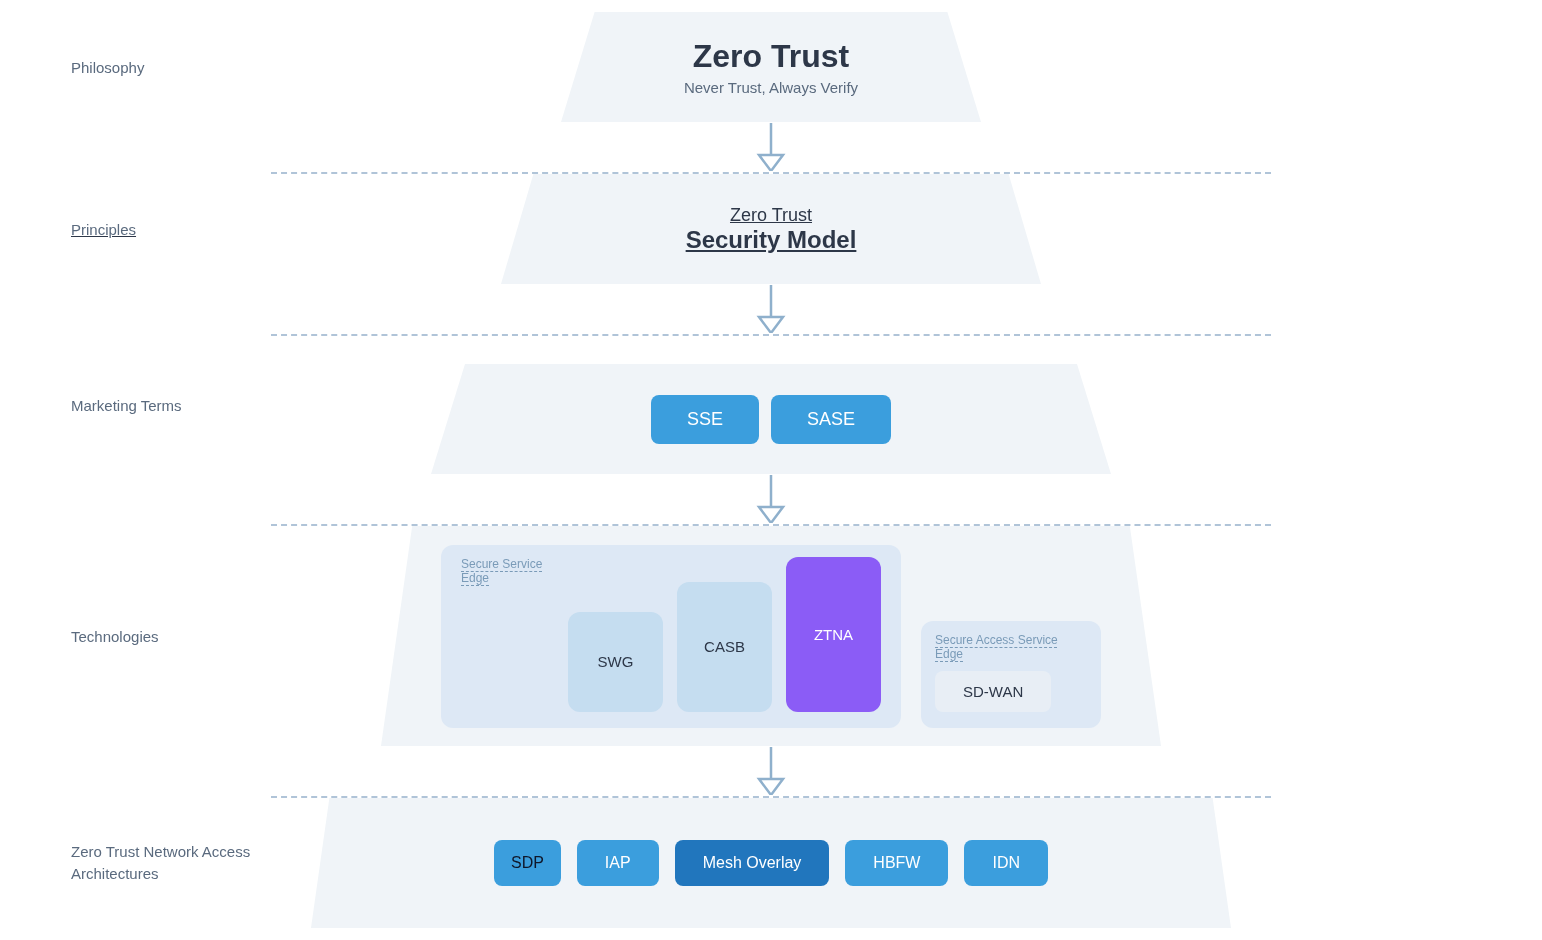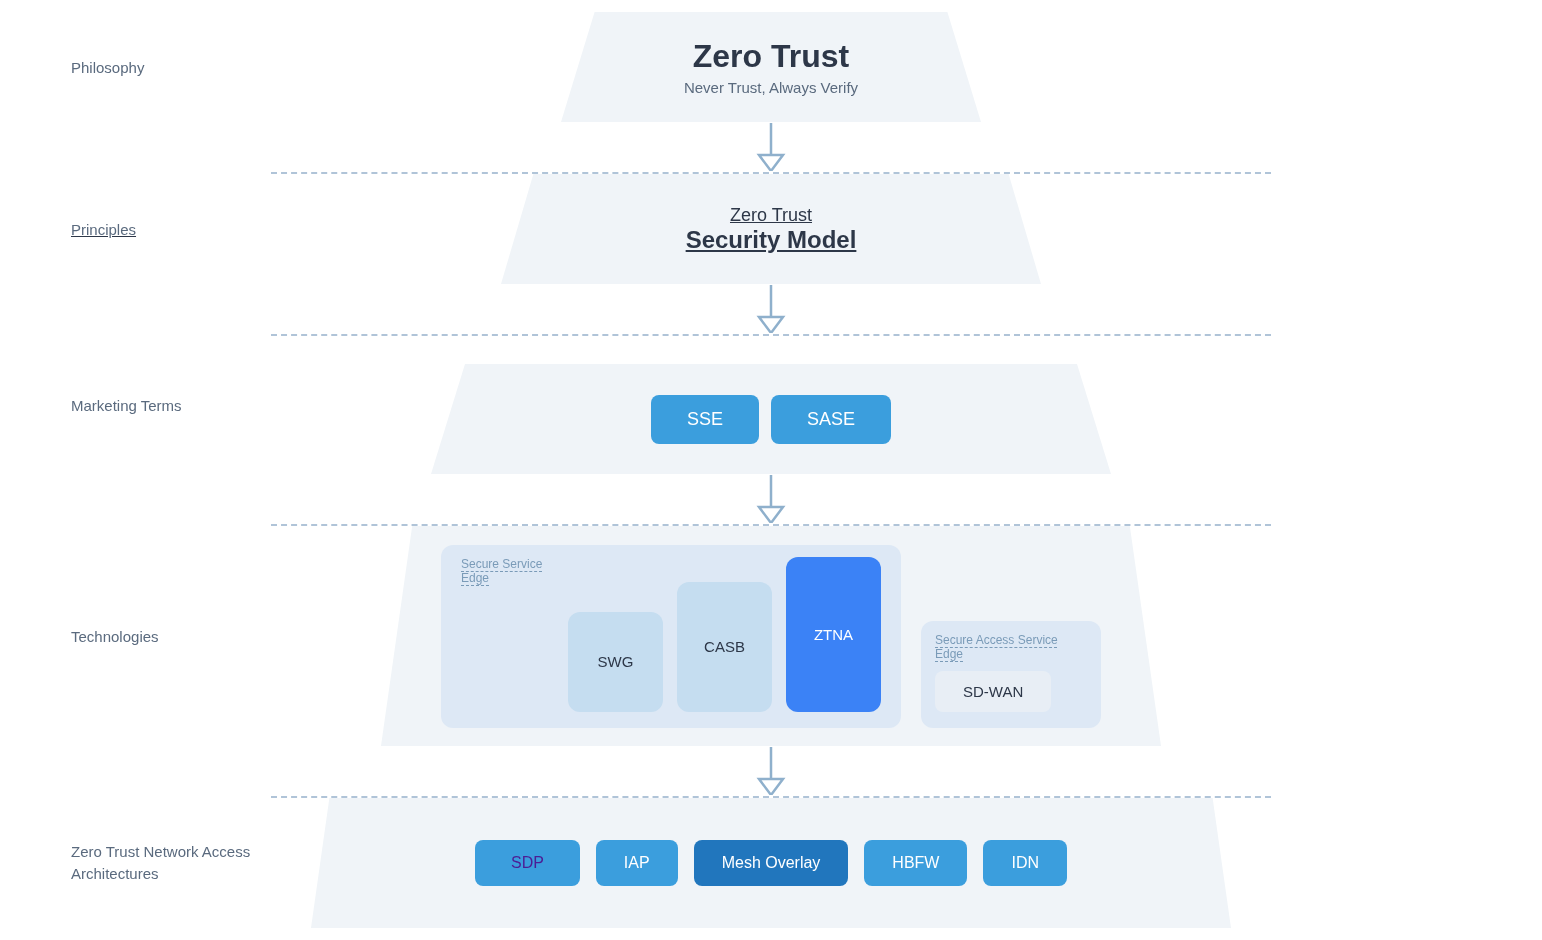--- a/index.html
+++ b/index.html
@@ -278,21 +278,21 @@
 
             <div style="display:flex; flex-direction:row; background:#dde8f5; border-radius:12px; padding:12px 20px 16px; align-items:flex-start;">
               <span style="font-size:12px; color:#7a9bb8; margin-bottom:10px; text-decoration:underline; text-decoration-style:dashed; text-underline-offset:3px;">Secure Service Edge</span>
               <div style="display:flex; flex-direction:row; gap:14px; align-items:flex-end;">
                 <div class="tech-card tech-card-light" style="background:#c5ddf0; width:95px; height:100px; border-radius:12px; display:flex; align-items:center; justify-content:center; font-size:15px; font-weight:500; color:#2d3748;">
                   <span>SWG</span>
                 </div>
                 <div class="tech-card tech-card-light" style="background:#c5ddf0; width:95px; height:130px; border-radius:12px; display:flex; align-items:center; justify-content:center; font-size:15px; font-weight:500; color:#2d3748;">
                   <span>CASB</span>
                 </div>
-                <div style="background:#3b82f6; width:95px; height:155px; border-radius:12px; display:flex; align-items:center; justify-content:center; font-size:15px; font-weight:500; color:#fff;">
+                <div style="background:#8b5cf6; width:95px; height:155px; border-radius:12px; display:flex; align-items:center; justify-content:center; font-size:15px; font-weight:500; color:#fff;">
                   <span>ZTNA</span>
                 </div>
               </div>
             </div>
 
             <div style="display:flex; flex-direction:column; background:#dde8f5; border-radius:12px; padding:12px 14px 16px; align-items:flex-start; align-self:flex-end;">
               <span style="font-size:12px; color:#7a9bb8; margin-bottom:10px; text-decoration:underline; text-decoration-style:dashed; text-underline-offset:3px;">Secure Access Service Edge</span>
               <div style="background:#e8eef5; border-radius:8px; padding:12px 28px; font-size:15px; color:#2d3748;">
                 <span>SD-WAN</span>
               </div>
@@ -316,21 +316,21 @@
       <div style="width:200px; min-width:200px;"></div>
     </div>
 
     <div class="content-row" style="padding-bottom: 30px;">
       <div class="row-label" style="color:#5a6a7e; font-size:15px; line-height:1.5;">
         <span style="white-space:pre-line;">Zero Trust Network Access
 Architectures</span>
       </div>
       <div class="shape-outer">
         <div class="level5-shape" style="width:920px; height:130px; background:#f0f4f8; clip-path:polygon(2% 0%, 98% 0%, 100% 100%, 0% 100%); display:flex; flex-direction:row; align-items:center; justify-content:center; gap:16px; padding:16px 80px;">
-          <button class="btn-blue" style="background:#3b9edd; color:#4c1d95; border:none; border-radius:8px; font-size:16px; padding:14px 36px; cursor:pointer;">SDP</button>
+          <button class="btn-blue" style="background:#3b9edd; color:#0f172a; border:none; border-radius:8px; font-size:16px; padding:14px 17px; cursor:pointer;">SDP</button>
           <button class="btn-blue" style="background:#3b9edd; color:white; border:none; border-radius:8px; font-size:16px; padding:14px 28px; cursor:pointer;">IAP</button>
           <button class="btn-blue-dark" style="background:#2176bd; color:#ffffff; border:none; border-radius:8px; font-size:16px; padding:14px 28px; cursor:pointer;">Mesh Overlay</button>
           <button class="btn-blue" style="background:#3b9edd; color:white; border:none; border-radius:8px; font-size:16px; padding:14px 28px; cursor:pointer;">HBFW</button>
           <button class="btn-blue" style="background:#3b9edd; color:white; border:none; border-radius:8px; font-size:16px; padding:14px 28px; cursor:pointer;">IDN</button>
         </div>
       </div>
       <div class="right-spacer"></div>
     </div>
 
   </div>

